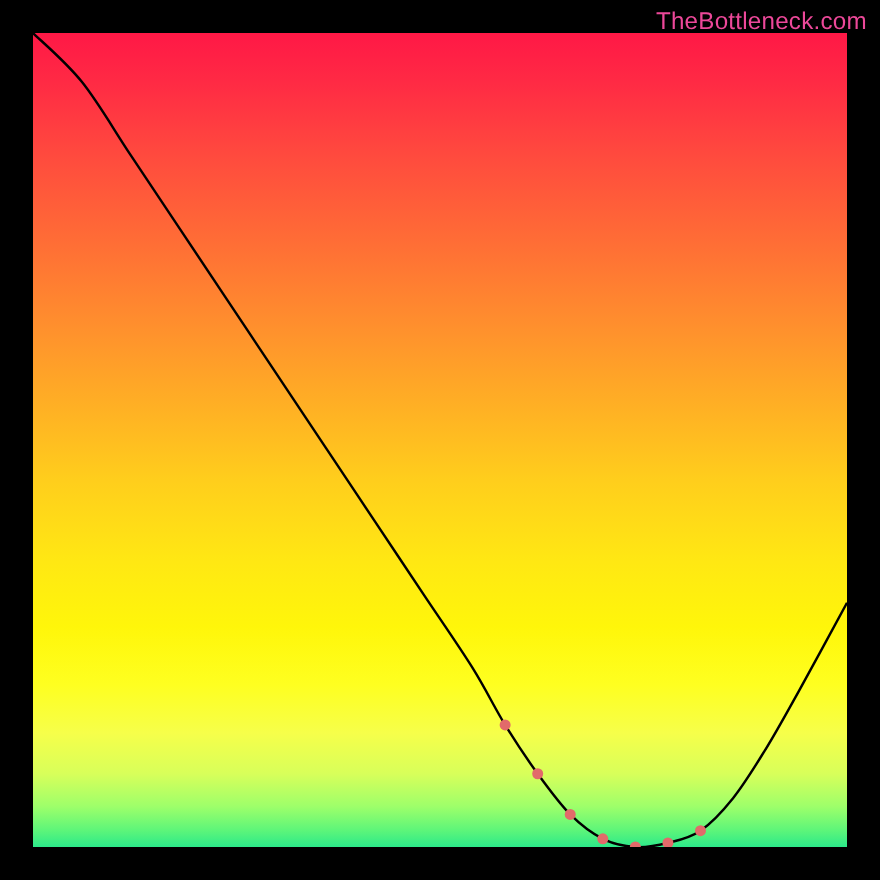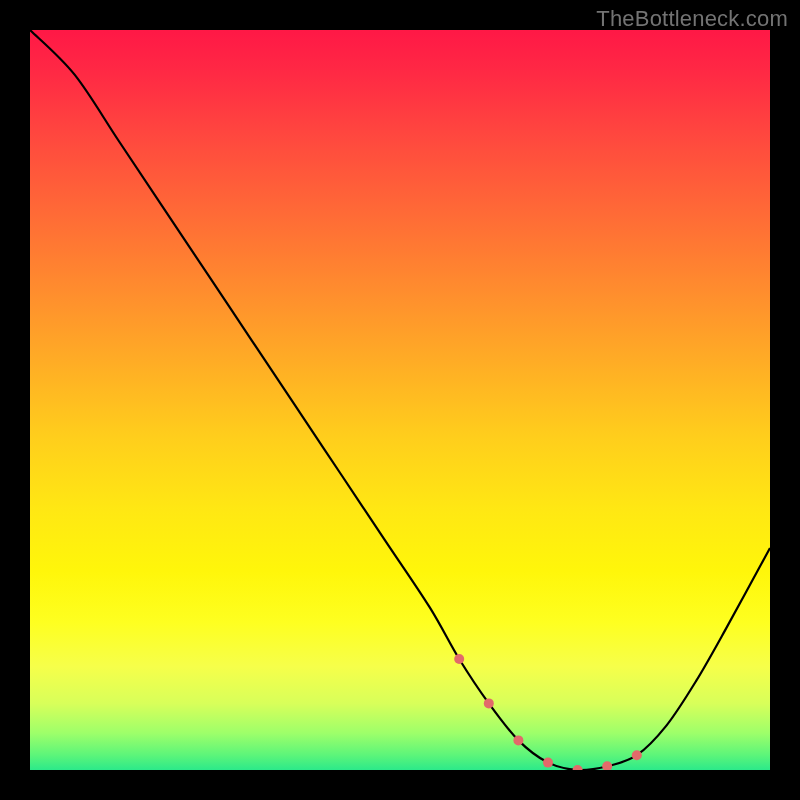--- a/index.html
+++ b/index.html
@@ -10,21 +10,21 @@
     height: 800px;
     background: #000;
   }
   .watermark {
     position: absolute;
     top: 6px;
     right: 12px;
     font-family: Arial, Helvetica, sans-serif;
     font-size: 22px;
     font-weight: 500;
-    color: #737373;
+    color: #ec4899;
     letter-spacing: 0.2px;
     z-index: 10;
   }
   .plot-area {
     position: absolute;
     left: 30px;
     top: 30px;
     width: 740px;
     height: 740px;
   }

